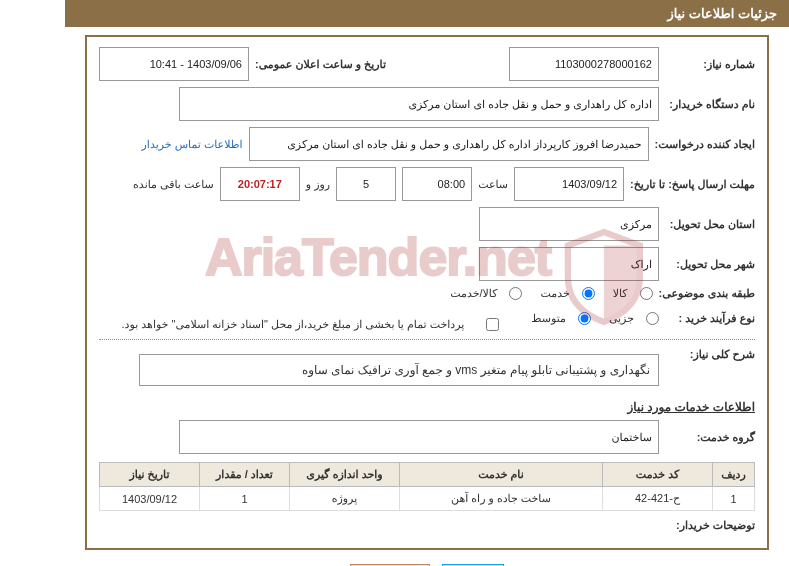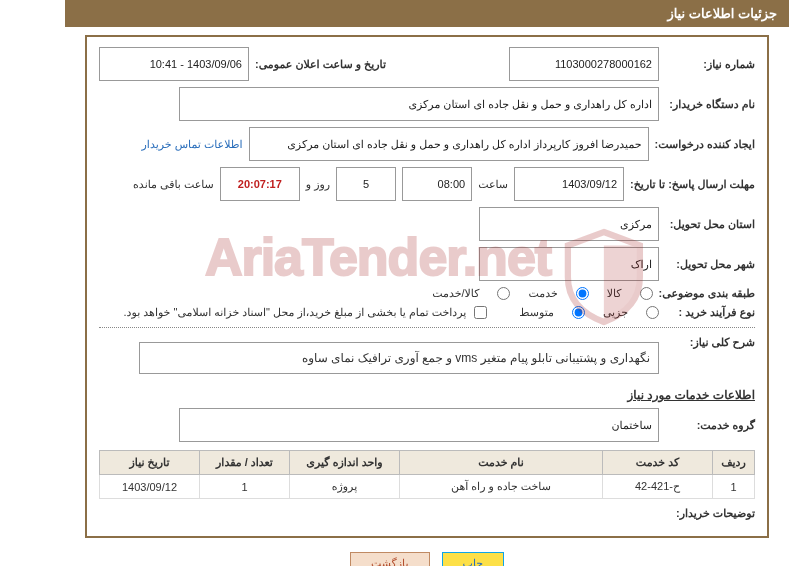--- a/index.html
+++ b/index.html
@@ -58,29 +58,30 @@
   font-size: 11px;
 }
 .radio-group {
   display: flex;
   gap: 18px;
   align-items: center;
 }
 .radio-item {
   display: flex;
   align-items: center;
-  gap: 18px;
+  gap: 12px;
   font-size: 11px;
 }
 .radio-item input { margin: 0; }
 .checkbox-row {
   display: flex;
   align-items: center;
-  gap: 8px;
-  font-size: 11px;
+  gap: 22px;
+  font-size: 11px;
+  margin-top: 12px;
 }
 .divider {
   border-top: 1px dotted #888;
   margin: 8px 0;
 }
 .desc-box {
   border: 1px solid #999;
   padding: 8px;
   margin: 6px 0 6px 0;
   width: 520px;

